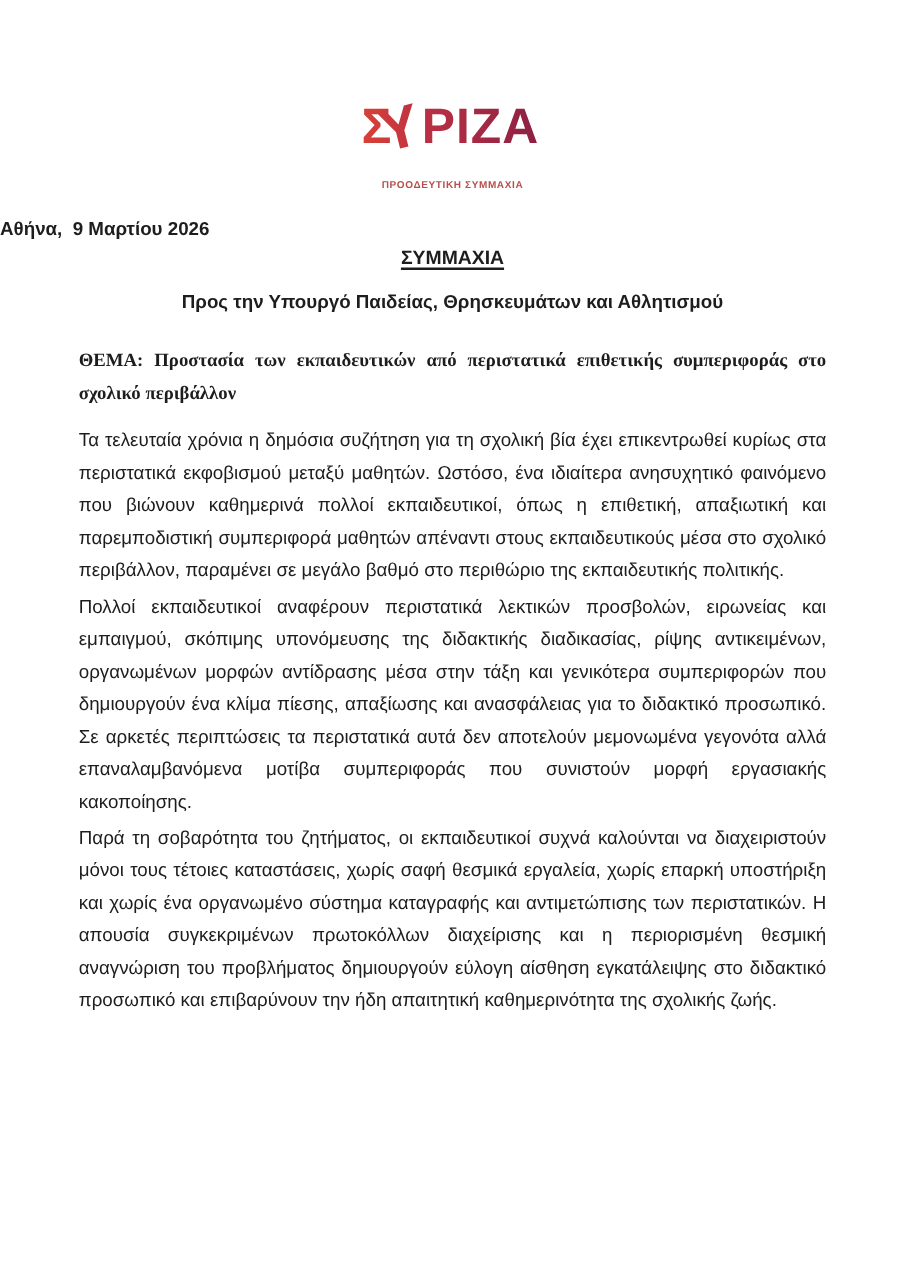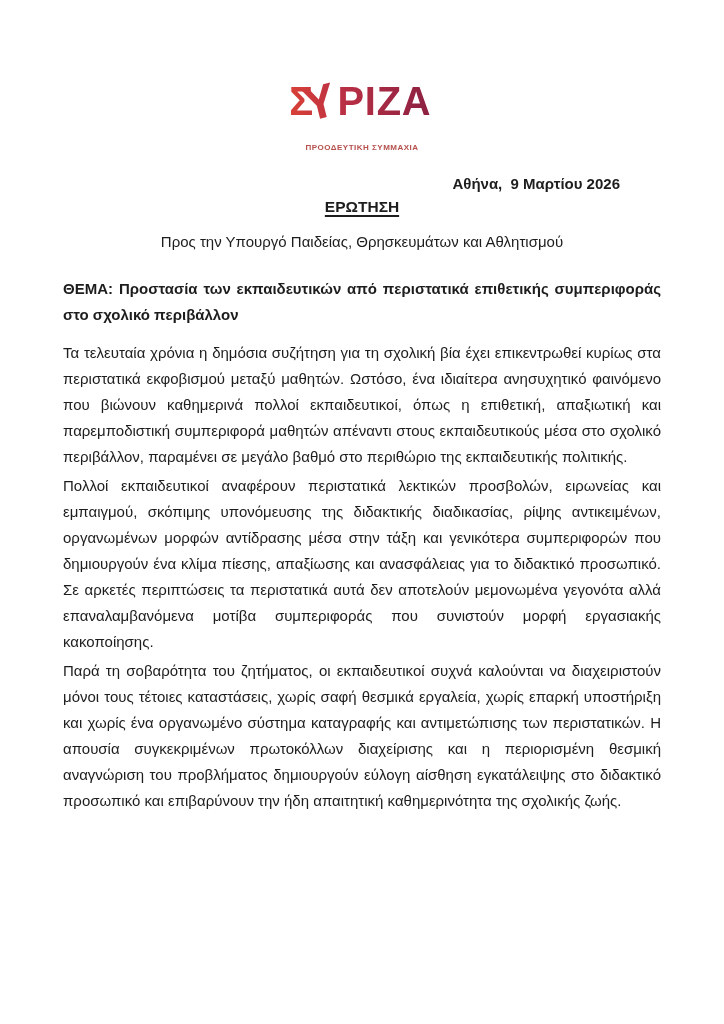--- a/index.html
+++ b/index.html
@@ -16,44 +16,44 @@
     text-align:center;line-height:0;
   }
   .logo svg{display:inline-block;}
   .logo-tagline{
     margin-top:19px;
     font-size:8px;font-weight:700;letter-spacing:0.5px;
     color:#b5504c;line-height:10px;
   }
   .dateline{
     position:absolute;top:175px;left:0;width:620px;
-    text-align:right;font-size:15px;font-weight:700;
+    text-align:left;font-size:15px;font-weight:700;
     white-space:pre;
   }
   .doc-type{
     position:absolute;top:198px;left:0;width:100%;
     text-align:center;font-size:15.5px;font-weight:700;
   }
   .doc-type span{
     text-decoration:underline;
     text-decoration-thickness:1.5px;
     text-underline-offset:3px;
   }
   .recipient{
     position:absolute;top:233px;left:0;width:100%;
-    text-align:center;font-size:15px;font-weight:400;
+    text-align:center;font-size:15px;font-weight:700;
   }
   .content{
     position:absolute;top:276px;left:63px;width:598px;
     font-size:15px;line-height:26px;
     text-align:justify;text-justify:inter-word;
     hyphens:none;
   }
   .content p{margin:0 0 3px 0;}
-  .content p.subject{font-weight:700;margin-bottom:12px;}
+  .content p.subject{font-weight:700;margin-bottom:12px;font-family:Liberation Serif, serif;}
 </style>
 </head>
 <body>
 
 <div class="page">
 
   <div class="logo">
     <svg width="146" height="46" viewBox="0 0 190 60" xmlns="http://www.w3.org/2000/svg">
       <defs>
         <linearGradient id="syrgrad" gradientUnits="userSpaceOnUse" x1="0" y1="0" x2="190" y2="0">
@@ -65,21 +65,21 @@
       <text x="0" y="48" font-size="52" font-weight="700" font-family="Liberation Sans, sans-serif" fill="url(#syrgrad)">Σ</text>
       <text x="18" y="52" font-size="62" font-weight="700" font-family="Liberation Sans, sans-serif" fill="url(#syrgrad)" transform="rotate(-14 42 28)">Υ</text>
       <text x="63" y="48" font-size="52" font-weight="700" letter-spacing="1" font-family="Liberation Sans, sans-serif" fill="url(#syrgrad)">ΡΙΖΑ</text>
     </svg>
     <div class="logo-tagline">ΠΡΟΟΔΕΥΤΙΚΗ ΣΥΜΜΑΧΙΑ</div>
   </div>
 
   <div class="dateline">Αθήνα,  9 Μαρτίου 2026</div>
 
   <div class="doc-type">
-    <span>ΕΡΩΤΗΣΗ</span>
+    <span>ΣΥΜΜΑΧΙΑ</span>
   </div>
 
   <div class="recipient">Προς την Υπουργό Παιδείας, Θρησκευμάτων και Αθλητισμού</div>
 
   <div class="content">
     <p class="subject">ΘΕΜΑ: Προστασία των εκπαιδευτικών από περιστατικά επιθετικής συμπεριφοράς στο σχολικό περιβάλλον</p>
     <p>Τα τελευταία χρόνια η δημόσια συζήτηση για τη σχολική βία έχει επικεντρωθεί κυρίως στα περιστατικά εκφοβισμού μεταξύ μαθητών. Ωστόσο, ένα ιδιαίτερα ανησυχητικό φαινόμενο που βιώνουν καθημερινά πολλοί εκπαιδευτικοί, όπως η επιθετική, απαξιωτική και παρεμποδιστική συμπεριφορά μαθητών απέναντι στους εκπαιδευτικούς μέσα στο σχολικό περιβάλλον, παραμένει σε μεγάλο βαθμό στο περιθώριο της εκπαιδευτικής πολιτικής.</p>
     <p>Πολλοί εκπαιδευτικοί αναφέρουν περιστατικά λεκτικών προσβολών, ειρωνείας και εμπαιγμού, σκόπιμης υπονόμευσης της διδακτικής διαδικασίας, ρίψης αντικειμένων, οργανωμένων μορφών αντίδρασης μέσα στην τάξη και γενικότερα συμπεριφορών που δημιουργούν ένα κλίμα πίεσης, απαξίωσης και ανασφάλειας για το διδακτικό προσωπικό. Σε αρκετές περιπτώσεις τα περιστατικά αυτά δεν αποτελούν μεμονωμένα γεγονότα αλλά επαναλαμβανόμενα μοτίβα συμπεριφοράς που συνιστούν μορφή εργασιακής κακοποίησης.</p>
     <p>Παρά τη σοβαρότητα του ζητήματος, οι εκπαιδευτικοί συχνά καλούνται να διαχειριστούν μόνοι τους τέτοιες καταστάσεις, χωρίς σαφή θεσμικά εργαλεία, χωρίς επαρκή υποστήριξη και χωρίς ένα οργανωμένο σύστημα καταγραφής και αντιμετώπισης των περιστατικών. Η απουσία συγκεκριμένων πρωτοκόλλων διαχείρισης και η περιορισμένη θεσμική αναγνώριση του προβλήματος δημιουργούν εύλογη αίσθηση εγκατάλειψης στο διδακτικό προσωπικό και επιβαρύνουν την ήδη απαιτητική καθημερινότητα της σχολικής ζωής.</p>
   </div>

